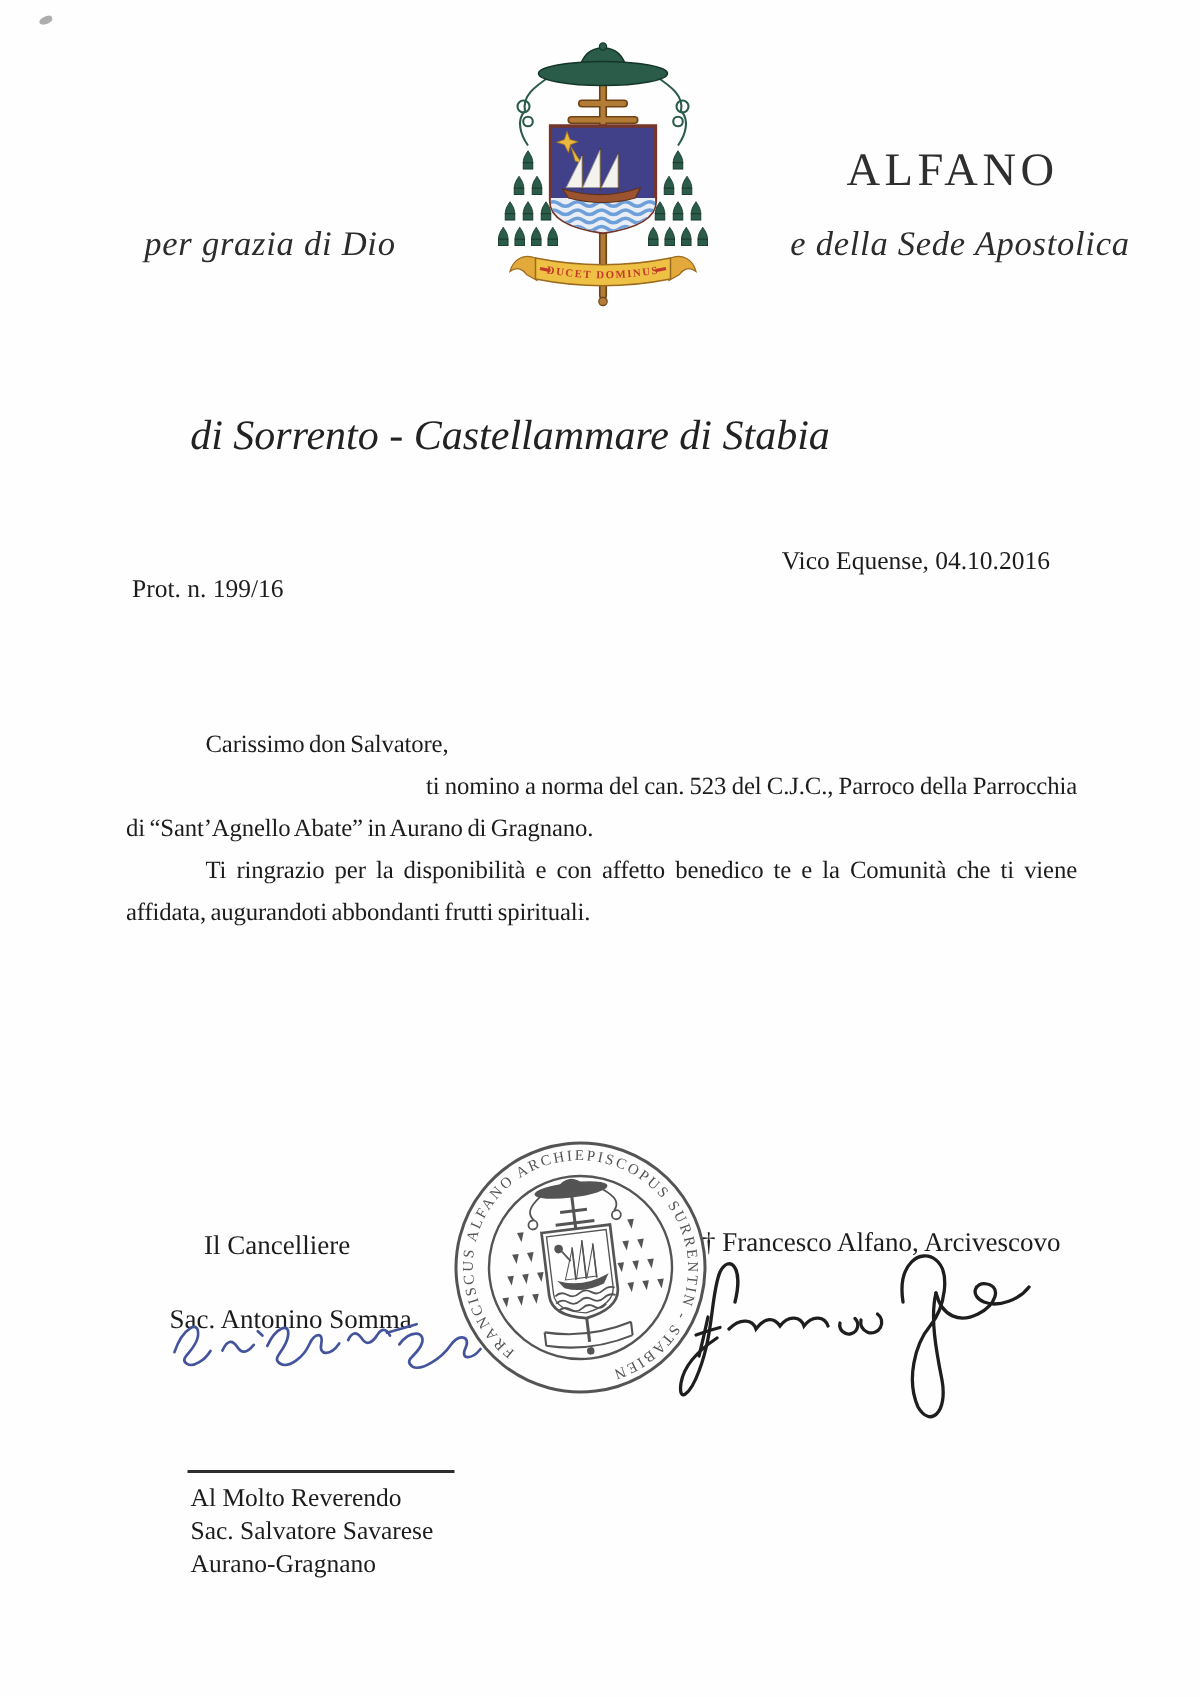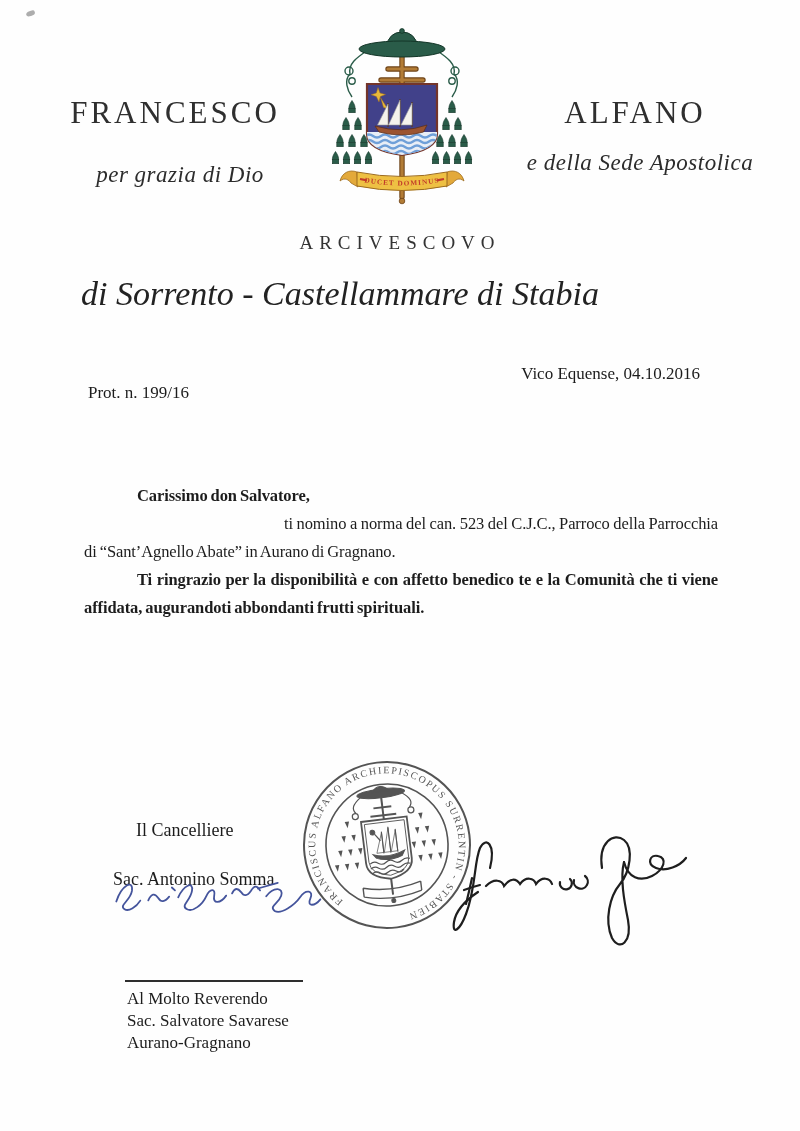--- a/index.html
+++ b/index.html
@@ -14,47 +14,46 @@
     border-radius:60% 40% 50% 50%; transform:rotate(-18deg); }
 
   
   .big-name { width:270px; text-align:center; font-size:31px; letter-spacing:3px;
     color:#2f2f2f; }
   .grace { width:270px; text-align:center; font-style:italic; font-size:23px;
     letter-spacing:.5px; color:#2c2c2c; }
   .office { left:0; width:800px; text-align:center; font-size:19px;
     letter-spacing:6px; color:#333; }
   .see-line { left:0; width:680px; text-align:center; font-style:italic;
-    font-size:34px; color:#222; }
+    font-size:28px; color:#222; }
 
   .ref { font-size:17px; }
   .dateline { text-align:right; }
 
   .body-text { left:84px; top:482px; width:634px; font-size:16.5px;
     line-height:28px; text-align:justify; letter-spacing:-0.1px; word-spacing:-1px; }
   .body-text p { margin:0; }
-  .ind-s { text-indent:53px;font-weight:bold; }
+  .ind-s { text-indent:53px; }
   .ind-xl { text-indent:200px; }
 
   .sig-label { font-size:18px; white-space:nowrap; }
   .addr-rule { width:178px; border-top:2px solid #2e2e2e; }
   .addressee p { font-size:17px; line-height:22px; white-space:nowrap; }
 
   svg text { font-family:"Liberation Serif", serif; }
 </style>
 </head>
 <body>
 
 <div class="sheet">
 
   <div class="abs scan-speck" style="left:26px; top:11px;"></div>
 
-  <div class="abs big-name" style="left:40px; top:95px;">FRANCESCO</div>
   <div class="abs big-name" style="left:500px; top:95px;">ALFANO</div>
-  <div class="abs grace" style="left:45px; top:162px;font-style:italic;">per grazia di Dio</div>
+  <div class="abs grace" style="left:45px; top:150px;font-style:italic;">per grazia di Dio</div>
   <div class="abs grace" style="left:505px; top:150px;font-style:italic;">e della Sede Apostolica</div>
 
   <svg class="abs" style="left:330px; top:24px;" width="150" height="190" viewBox="0 0 150 190">
     <defs>
       <g id="tasselC">
         <path d="M0,-3.5 C-1.2,-1.5 -3,0.5 -3.2,4.5 L3.2,4.5 C3,0.5 1.2,-1.5 0,-3.5 Z"></path>
         <rect x="-3.2" y="4.5" width="6.4" height="4.2"></rect>
       </g>
       <clipPath id="shieldClip">
         <path d="M37,60 H107 V110 Q107,126 72,131 Q37,126 37,110 Z"></path>
@@ -150,21 +149,20 @@
       <path d="M117,148 C125,145 132,149 134,157 C129,153 125,156 123,159 L116,163 Z" fill="#e3a93a" stroke="#9c6b1f" stroke-width=".8"></path>
       <path d="M27,148 Q72,157 117,148 L117,162 Q72,171 27,162 Z" fill="#eec043" stroke="#9c6b1f" stroke-width="1"></path>
       <path d="M30,155 l7,1.4 M107,156.4 l7,-1.4" stroke="#c23b2a" stroke-width="2.2" fill="none"></path>
       <text font-size="7.2" font-weight="bold" letter-spacing="1.1" fill="#c23b2a">
         <textPath href="#mottoArc" startOffset="50%" text-anchor="middle">DUCET DOMINUS</textPath>
       </text>
       <circle cx="72" cy="177" r="2.8" fill="#b27c36" stroke="#6e4317" stroke-width=".8"></circle>
     </g>
   </svg>
 
-  <div class="abs office" style="top:232px;">ARCIVESCOVO</div>
   <div class="abs see-line" style="top:275px;">di Sorrento - Castellammare di Stabia</div>
 
   <div class="abs ref" style="left:88px; top:383px;">Prot. n. 199/16</div>
   <div class="abs ref dateline" style="right:100px; top:364px;">Vico Equense, 04.10.2016</div>
 
   <div class="abs body-text">
     <p class="ind-s">Carissimo don Salvatore,</p>
     <p class="ind-xl">ti nomino a norma del can. 523 del C.J.C., Parroco della Parrocchia di “Sant’Agnello Abate” in Aurano di Gragnano.</p>
     <p class="ind-s">Ti ringrazio per la disponibilità e con affetto benedico te e la Comunità che ti viene affidata, augurandoti abbondanti frutti spirituali.</p>
   </div>
@@ -238,20 +236,21 @@
           <use href="#miniTassel" x="119" y="106"></use>
             <use href="#miniTassel" x="129" y="106"></use>
             <use href="#miniTassel" x="139" y="106"></use>
         </g>
         <path d="M58,132 Q87,140 116,132 M58,141 Q87,149 116,141 M58,132 L58,141 M116,132 L116,141" stroke-width="1.4"></path>
         <circle cx="87" cy="148" r="2" fill="#2f2f2f"></circle>
       </g>
     </g>
   </svg>
 
+  <div class="abs sig-label" style="left:468px; top:818px;">† Francesco Alfano, Arcivescovo</div>
 
   <svg class="abs" style="left:452px; top:828px;" width="240" height="125" viewBox="0 0 240 125">
     <g stroke="#1e1e1e" stroke-width="2.2" fill="none" stroke-linecap="round">
       <path d="M12,62 q8,-3 16,-5"></path>
       <path d="M20,50 q-3,14 -6,26"></path>
       <path d="M38,40 C44,16 34,8 28,20 C22,34 24,60 14,86 C8,102 0,108 2,94 C4,82 14,72 26,64"></path>
       <path d="M34,58 C42,50 50,52 52,58 C58,50 64,50 68,56 C74,48 82,50 84,56 C90,48 98,50 100,56"></path>
       <path d="M108,54 a6,6 0 1 0 10,-3"></path>
       <path d="M122,52 a7,7 0 1 0 11,-4"></path>
       <path d="M150,40 C146,14 162,4 172,12 C182,20 178,44 168,56 C158,68 152,92 160,110 C168,124 180,114 176,92 C172,72 168,50 172,34"></path>

